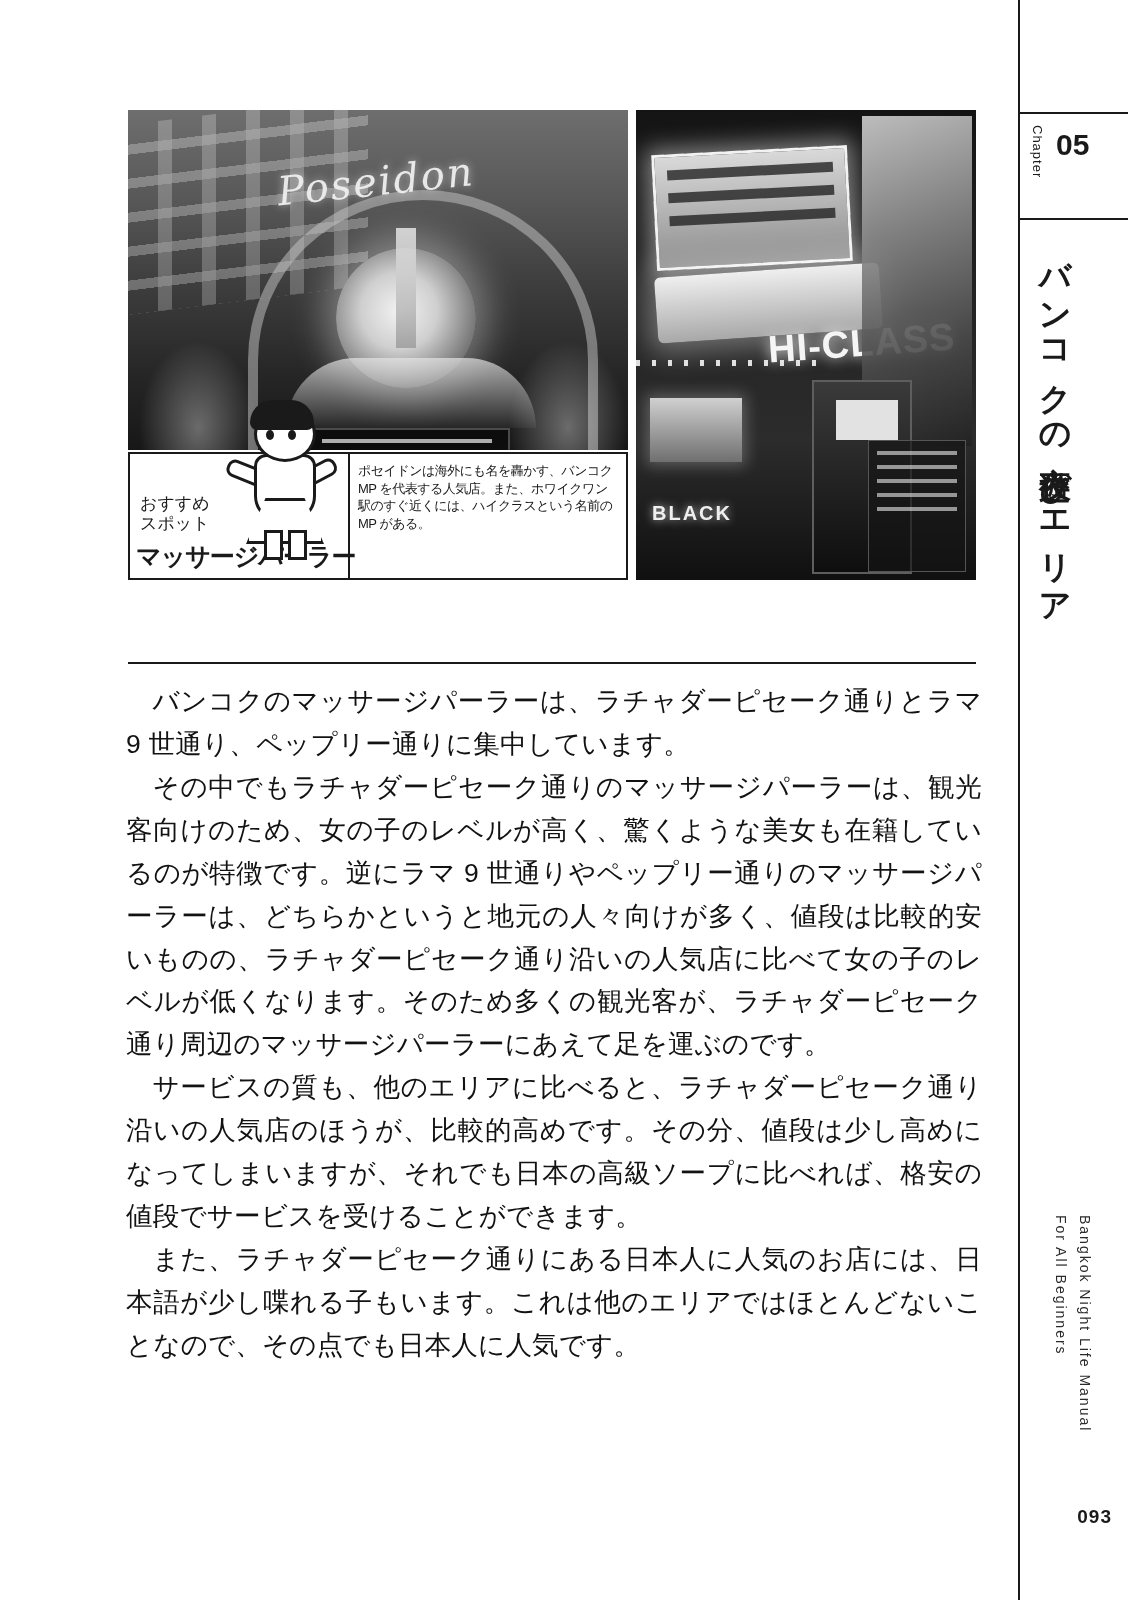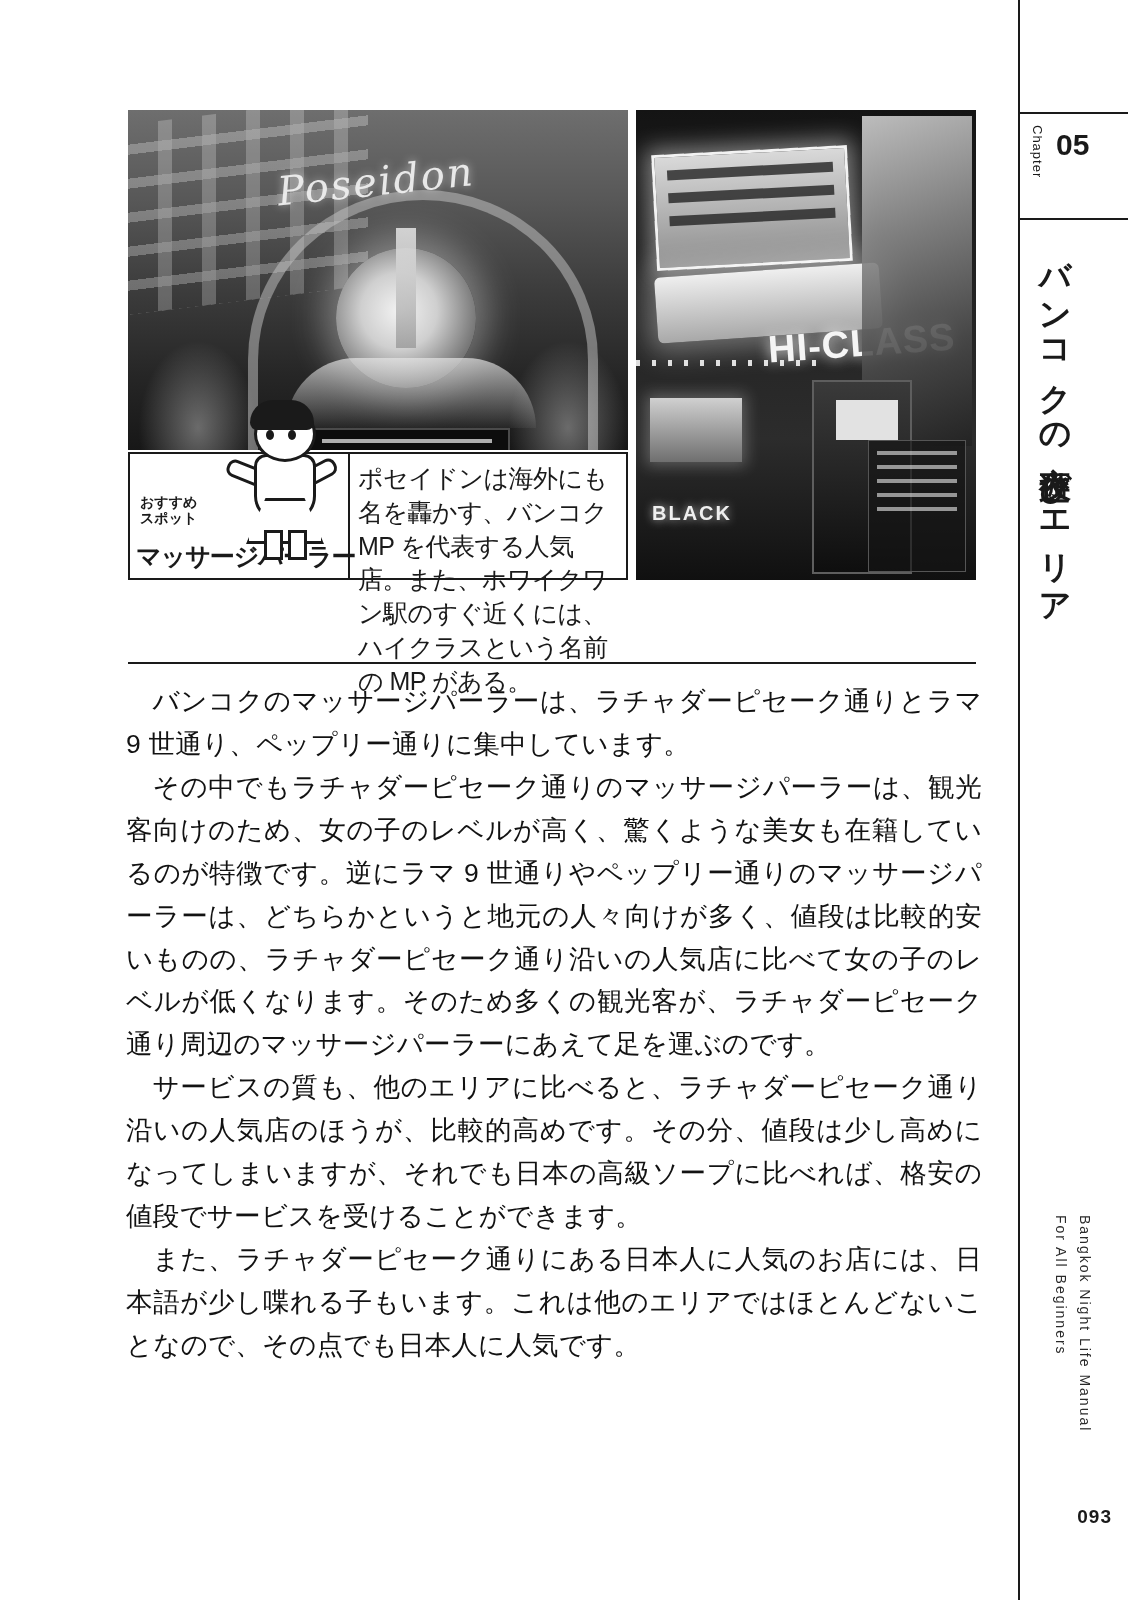--- a/index.html
+++ b/index.html
@@ -306,42 +306,42 @@
     left: 218px;
     top: 0;
     width: 2px;
     height: 124px;
     background: #1a1a1a;
   }
   .osusume {
     position: absolute;
     left: 10px;
     top: 40px;
-    font-size: 14px;
-    font-weight: bold;
+    font-size: 17px;
+    font-weight: normal;
     line-height: 1.15;
     color: #1a1a1a;
     letter-spacing: 0px;
   }
   .mp-label {
     position: absolute;
     left: 6px;
     top: 86px;
     font-size: 25px;
     font-weight: bold;
     color: #1a1a1a;
     letter-spacing: -1px;
     white-space: nowrap;
   }
   .caption-text {
     position: absolute;
     left: 228px;
     top: 8px;
     width: 262px;
-    font-size: 25px;
+    font-size: 13px;
     line-height: 1.35;
     color: #1a1a1a;
     letter-spacing: -0.5px;
   }
 
   
   .mascot {
     position: absolute;
     left: 236px;
     top: 402px;

